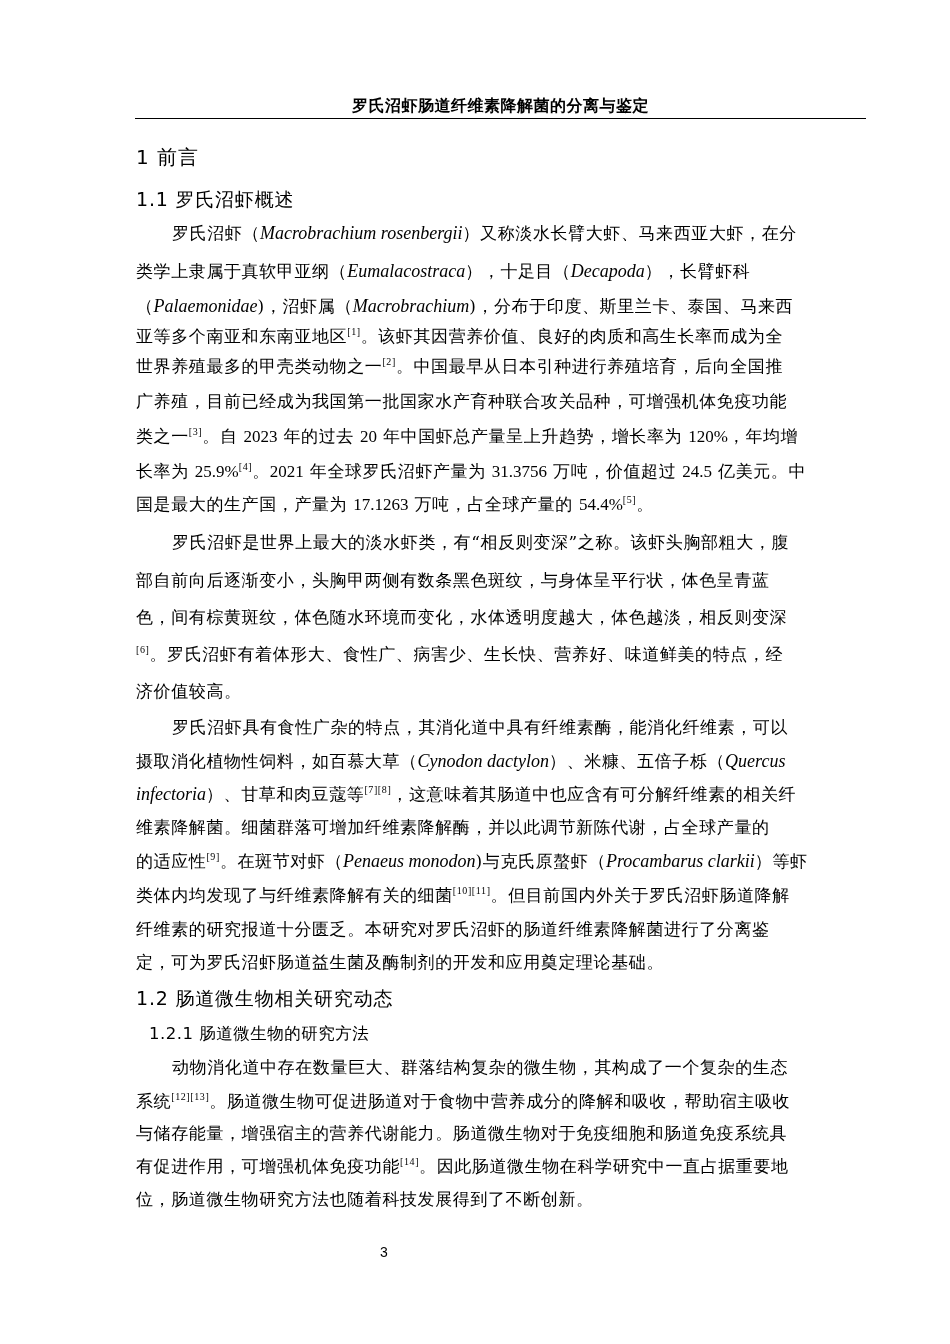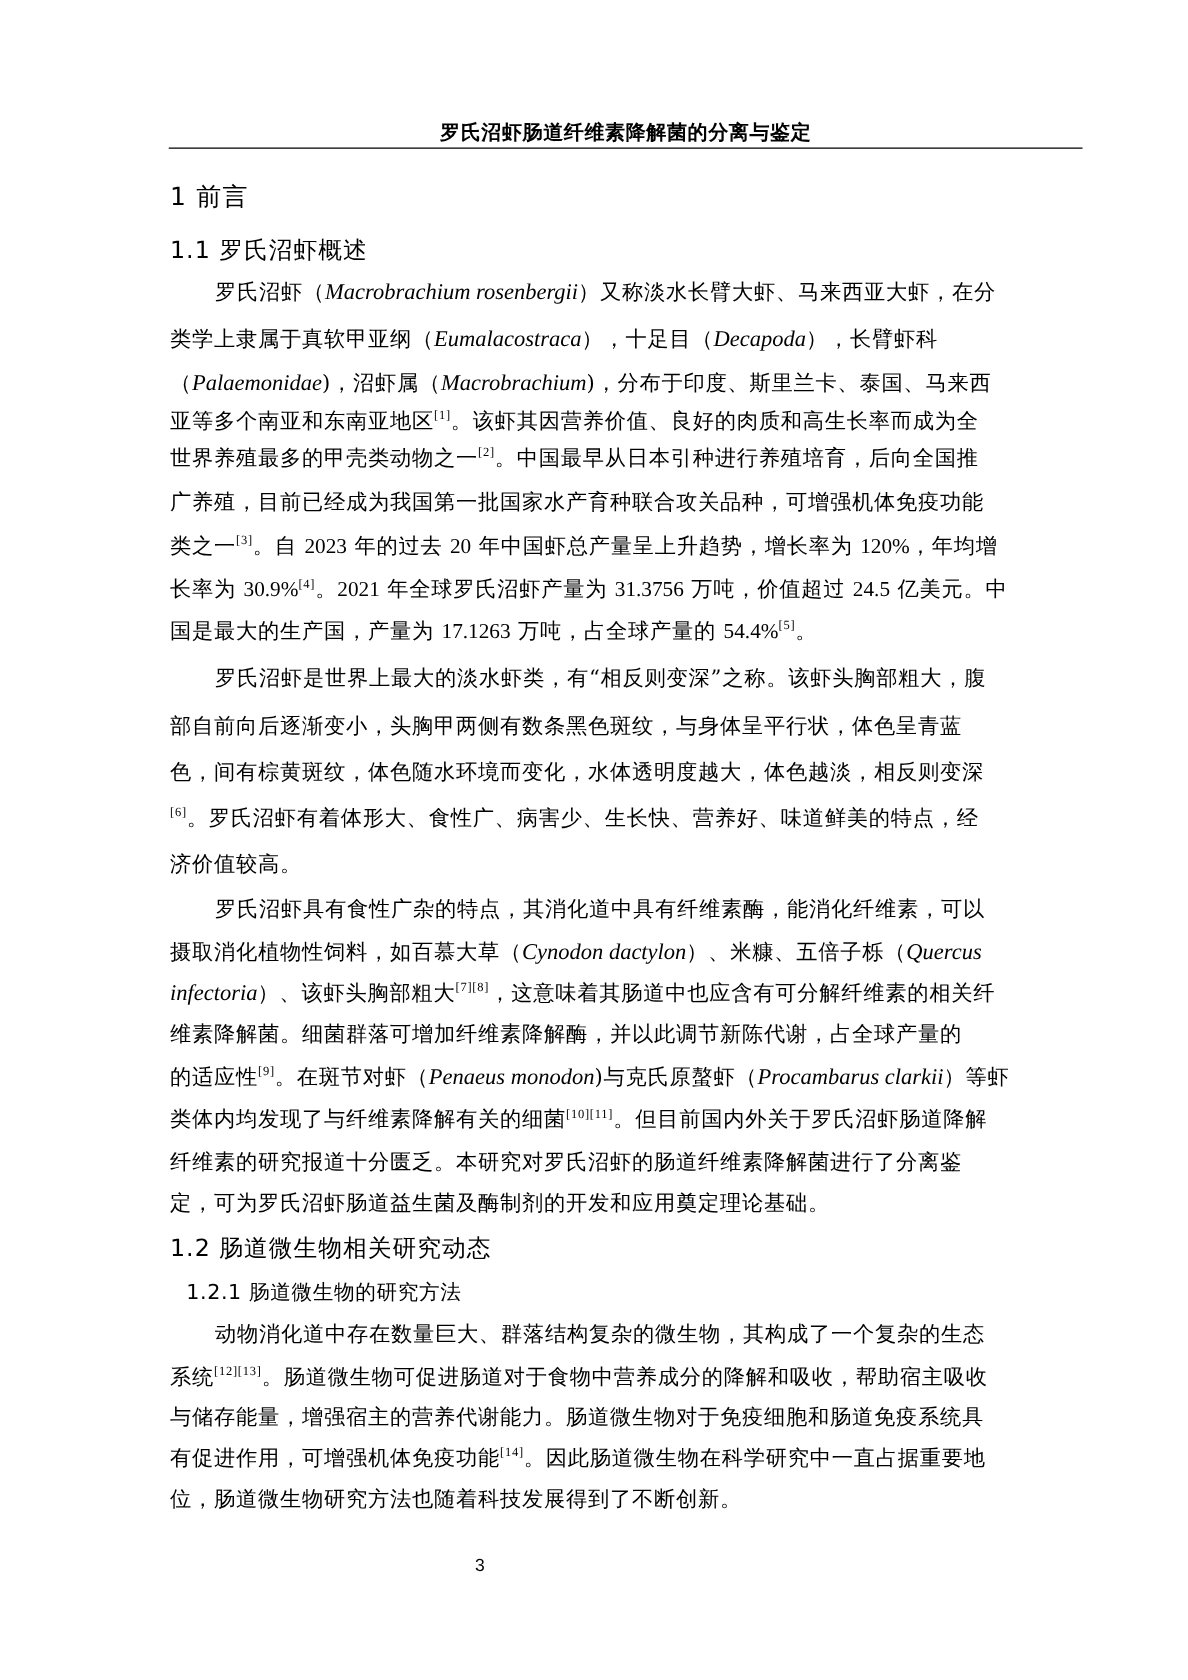--- a/index.html
+++ b/index.html
@@ -38,36 +38,36 @@
   <div class="h2" style="top:183px">1.1  罗氏沼虾概述</div>
 
   <div>
     <div class="line indent" style="top:218px"><span>罗氏沼虾（</span><i>Macrobrachium rosenbergii</i><span>）又称淡水长臂大虾、马来西亚大虾，在分</span></div>
     <div class="line" style="top:256px"><span>类学上隶属于真软甲亚纲（</span><i>Eumalacostraca</i><span>），十足目（</span><i>Decapoda</i><span>），长臂虾科</span></div>
     <div class="line" style="top:291px"><span>（</span><i>Palaemonidae</i><span>)，沼虾属（</span><i>Macrobrachium</i><span>)，分布于印度、斯里兰卡、泰国、马来西</span></div>
     <div class="line" style="top:321px"><span>亚等多个南亚和东南亚地区</span><sup>[1]</sup><span>。该虾其因营养价值、良好的肉质和高生长率而成为全</span></div>
     <div class="line" style="top:351px"><span>世界养殖最多的甲壳类动物之一</span><sup>[2]</sup><span>。中国最早从日本引种进行养殖培育，后向全国推</span></div>
     <div class="line" style="top:386px"><span>广养殖，目前已经成为我国第一批国家水产育种联合攻关品种，可增强机体免疫功能</span></div>
     <div class="line" style="top:421px"><span>类之一</span><sup>[3]</sup><span>。自 </span><span class="lat">2023</span><span> 年的过去 </span><span class="lat">20</span><span> 年中国虾总产量呈上升趋势，增长率为 </span><span class="lat">120%</span><span>，年均增</span></div>
-    <div class="line" style="top:456px"><span>长率为 </span><span class="lat">30.9%</span><sup>[4]</sup><span>。</span><span class="lat">2021</span><span> 年全球罗氏沼虾产量为 </span><span class="lat">31.3756</span><span> 万吨，价值超过 </span><span class="lat">24.5</span><span> 亿美元。中</span></div>
+    <div class="line" style="top:456px"><span>长率为 </span><span class="lat">25.9%</span><sup>[4]</sup><span>。</span><span class="lat">2021</span><span> 年全球罗氏沼虾产量为 </span><span class="lat">31.3756</span><span> 万吨，价值超过 </span><span class="lat">24.5</span><span> 亿美元。中</span></div>
     <div class="line" style="top:489px"><span>国是最大的生产国，产量为 </span><span class="lat">17.1263</span><span> 万吨，占全球产量的 </span><span class="lat">54.4%</span><sup>[5]</sup><span>。</span></div>
   </div>
 
   <div>
     <div class="line indent" style="top:527px">罗氏沼虾是世界上最大的淡水虾类，有“相反则变深”之称。该虾头胸部粗大，腹</div>
     <div class="line" style="top:565px">部自前向后逐渐变小，头胸甲两侧有数条黑色斑纹，与身体呈平行状，体色呈青蓝</div>
     <div class="line" style="top:602px">色，间有棕黄斑纹，体色随水环境而变化，水体透明度越大，体色越淡，相反则变深</div>
     <div class="line" style="top:639px"><sup>[6]</sup><span>。罗氏沼虾有着体形大、食性广、病害少、生长快、营养好、味道鲜美的特点，经</span></div>
     <div class="line" style="top:676px">济价值较高。</div>
   </div>
 
   <div>
     <div class="line indent" style="top:712px">罗氏沼虾具有食性广杂的特点，其消化道中具有纤维素酶，能消化纤维素，可以</div>
     <div class="line" style="top:746px"><span>摄取消化植物性饲料，如百慕大草（</span><i>Cynodon dactylon</i><span>）、米糠、五倍子栎（</span><i>Quercus</i></div>
-    <div class="line" style="top:779px"><i>infectoria</i><span>）、该虾头胸部粗大</span><sup>[7][8]</sup><span>，这意味着其肠道中也应含有可分解纤维素的相关纤</span></div>
+    <div class="line" style="top:779px"><i>infectoria</i><span>）、甘草和肉豆蔻等</span><sup>[7][8]</sup><span>，这意味着其肠道中也应含有可分解纤维素的相关纤</span></div>
     <div class="line" style="top:812px">维素降解菌。细菌群落可增加纤维素降解酶，并以此调节新陈代谢，占全球产量的</div>
     <div class="line" style="top:846px"><span>的适应性</span><sup>[9]</sup><span>。在斑节对虾（</span><i>Penaeus monodon</i><span>)与克氏原螯虾（</span><i>Procambarus clarkii</i><span>）等虾</span></div>
     <div class="line" style="top:880px"><span>类体内均发现了与纤维素降解有关的细菌</span><sup>[10][11]</sup><span>。但目前国内外关于罗氏沼虾肠道降解</span></div>
     <div class="line" style="top:914px">纤维素的研究报道十分匮乏。本研究对罗氏沼虾的肠道纤维素降解菌进行了分离鉴</div>
     <div class="line" style="top:947px">定，可为罗氏沼虾肠道益生菌及酶制剂的开发和应用奠定理论基础。</div>
   </div>
 
   <div class="h2" style="top:982px">1.2  肠道微生物相关研究动态</div>
   <div class="h3" style="top:1019px">1.2.1  肠道微生物的研究方法</div>
 

